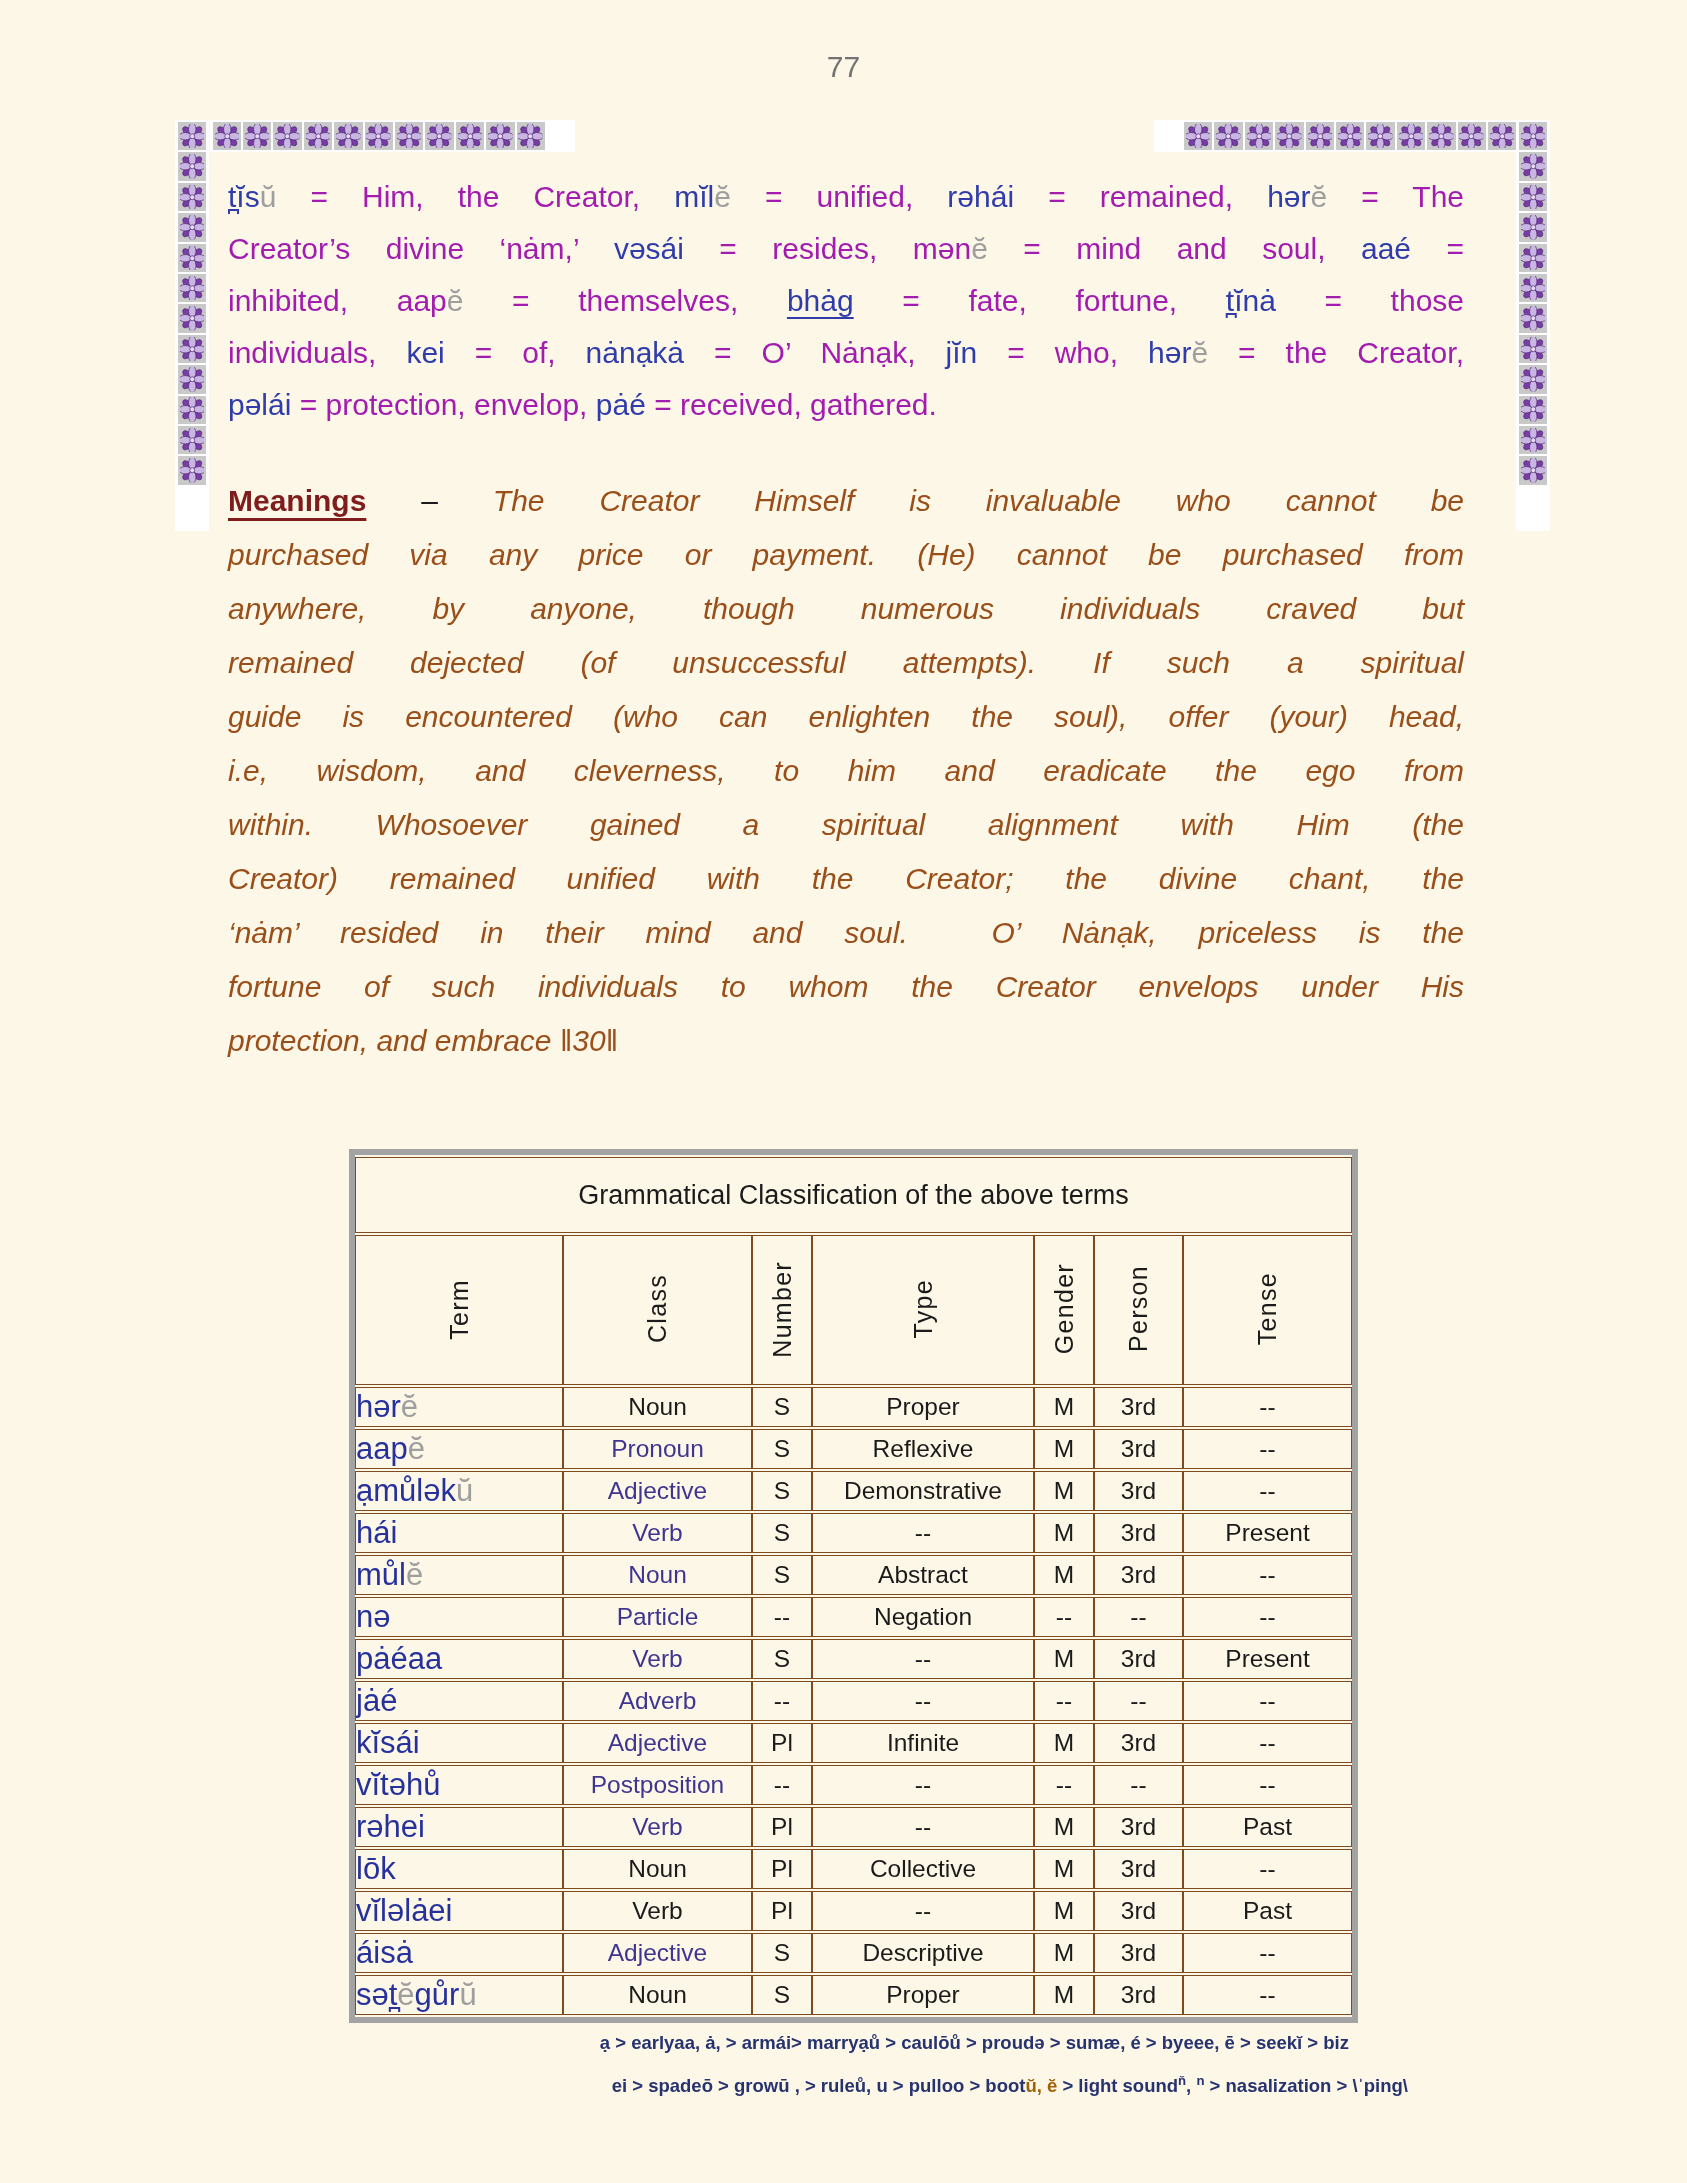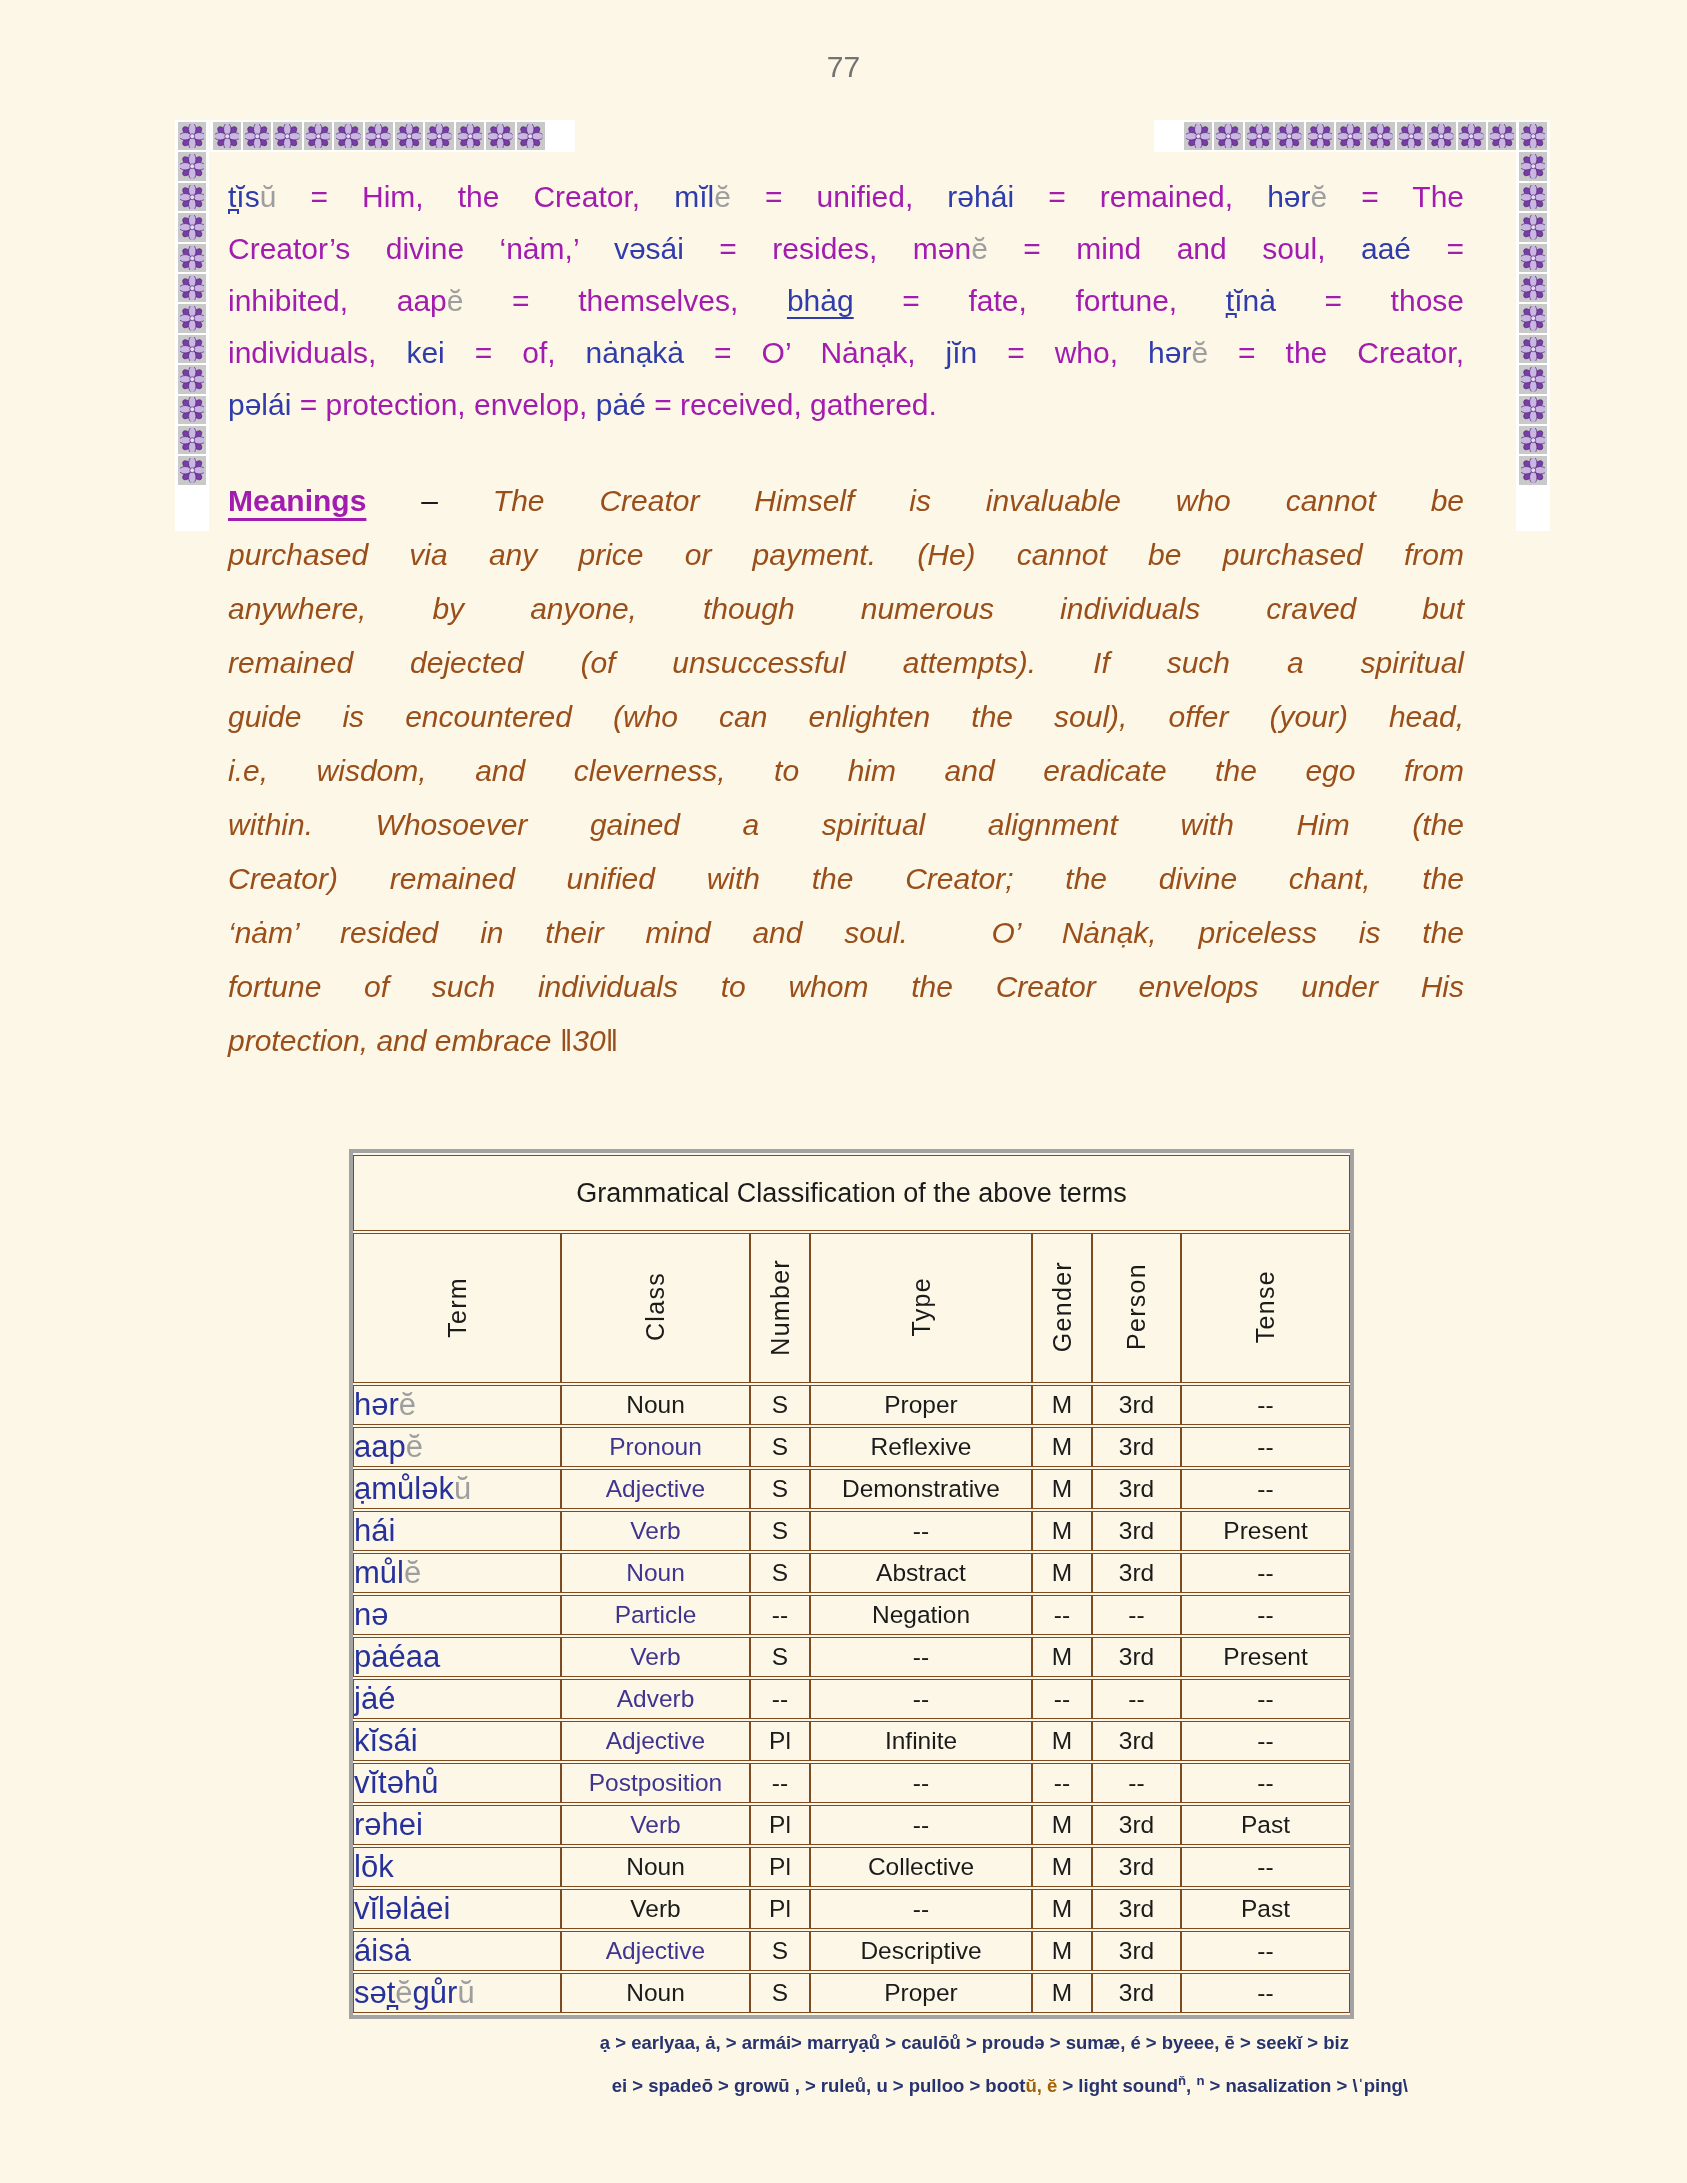--- a/index.html
+++ b/index.html
@@ -39,28 +39,28 @@
   .seg-g{color:#9e9e9e;}
   .seg-bu{color:#2f3caa;text-decoration:underline;text-decoration-thickness:2px;text-underline-offset:6px;}
   
   .meanings{
     position:absolute;left:228px;top:474px;width:1236px;
     font-size:30px;line-height:54px;
   }
   .seg-i{color:#9a4f1a;font-style:italic;}
   .seg-d{color:#1b1b1b;}
   .seg-ml{
-    color:#a21caf;font-weight:600;
+    color:#7f1d1d;font-weight:600;
     text-decoration:underline;text-decoration-thickness:3.3px;text-underline-offset:7.3px;
   }
   
   .gtable-wrap{position:absolute;left:349px;top:1149px;}
   table.gtable{
     border-collapse:separate;border-spacing:0 2px;
-    border:4px solid #a3a3a3;background:#fcf7e6;
+    border:6px solid #a3a3a3;background:#fcf7e6;
     table-layout:fixed;width:996px;
   }
   table.gtable td,table.gtable th{
     border-style:solid;border-color:#7d4b1e;
     border-width:1.3px 0.7px 1.3px 0.7px;
     padding:0;overflow:hidden;
   }
   .title-cell{
     height:74px;text-align:center;vertical-align:middle;
     font-size:27px;color:#1b1b1b;font-weight:400;

